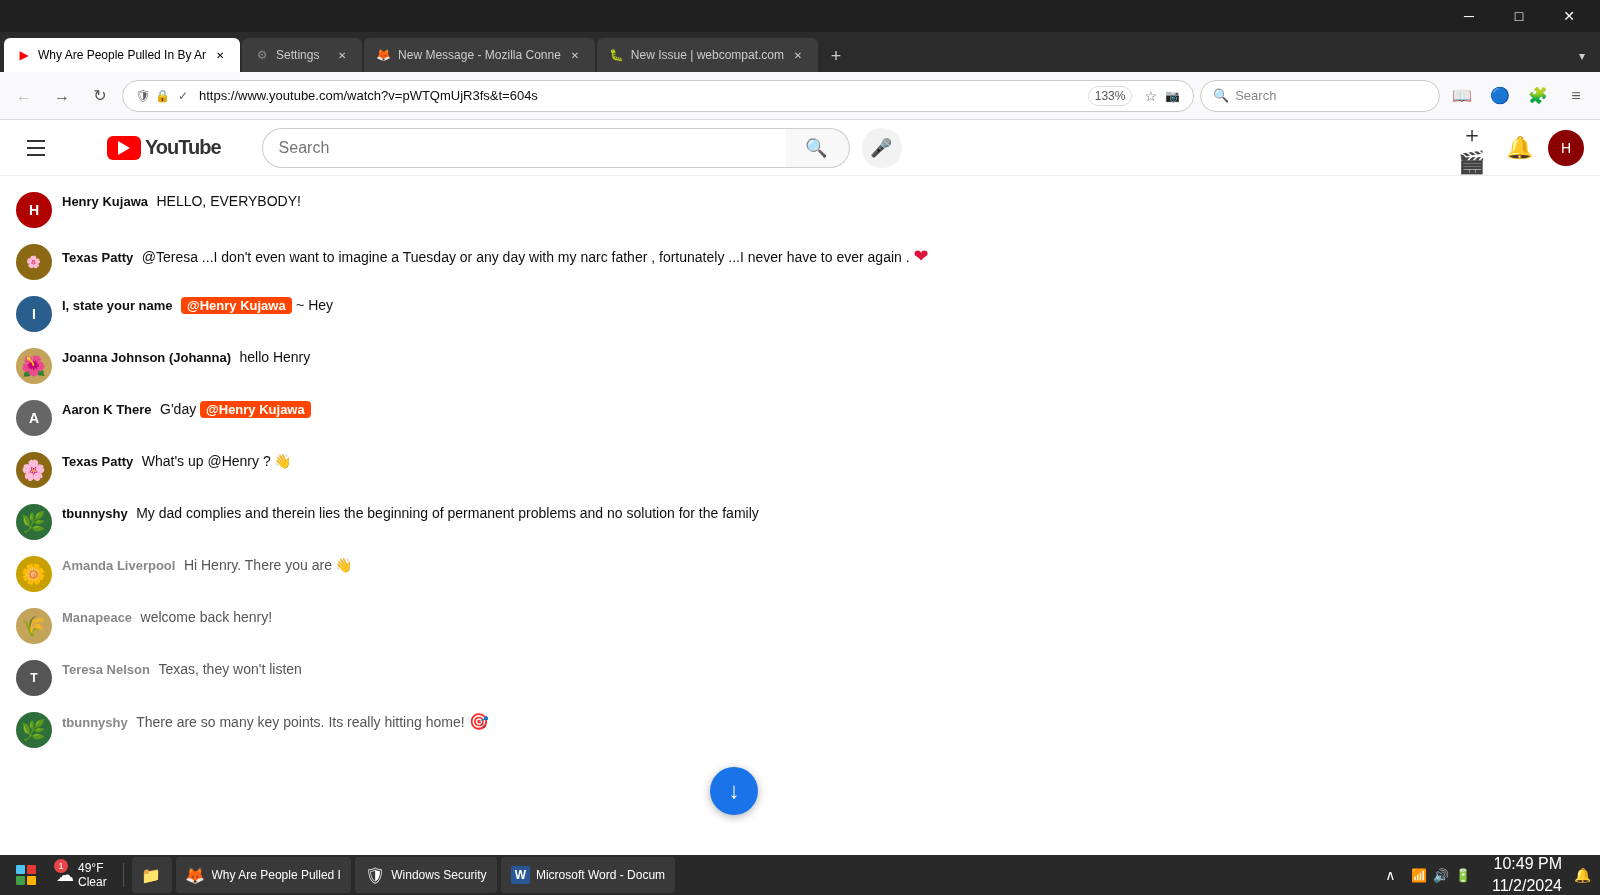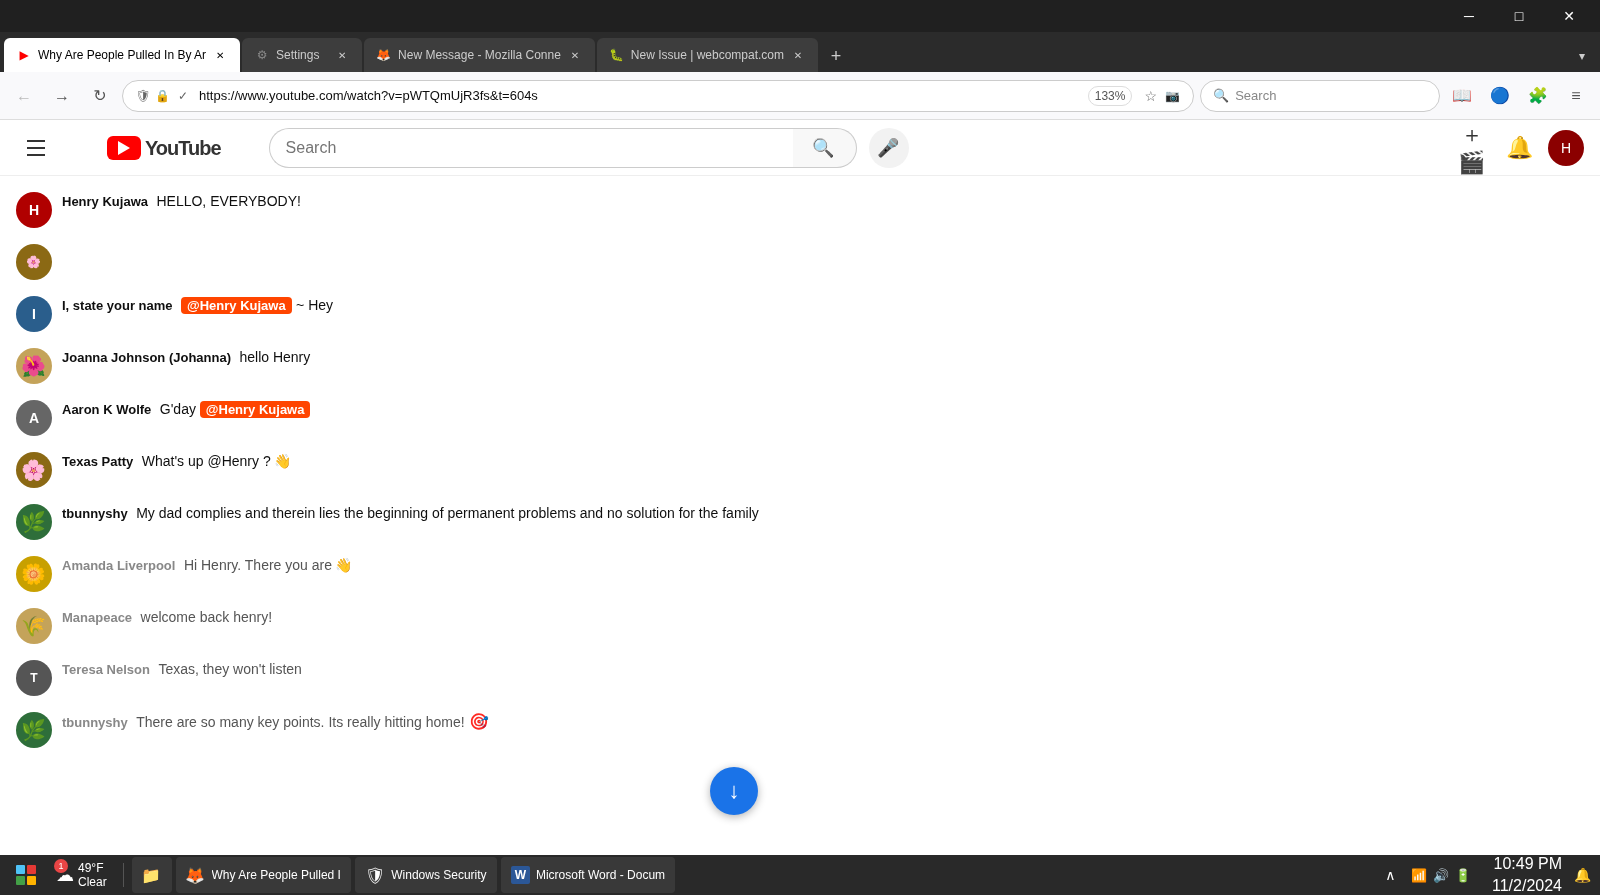--- a/index.html
+++ b/index.html
@@ -208,24 +208,24 @@
       gap: 5px;
       cursor: pointer;
     }
     .yt-menu-line {
       width: 18px;
       height: 2px;
       background: #333;
     }
     .yt-logo {
       display: flex;
-      align-items: flex-end;
+      align-items: center;
       gap: 4px;
       text-decoration: none;
-      margin-right: 32px;
+      margin-right: 25px;
       padding-left: 35px;
     }
     .yt-logo-icon {
       width: 34px;
       height: 24px;
       background: #ff0000;
       border-radius: 6px;
       display: flex;
       align-items: center;
       justify-content: center;
@@ -592,20 +592,24 @@
     <div class="chat-message">
       <div class="chat-avatar" style="background:#b00000;">H</div>
       <div class="chat-content">
         <span class="chat-author">Henry Kujawa</span>
         <span class="chat-text">HELLO, EVERYBODY!</span>
       </div>
     </div>
 
     <div class="chat-message">
       <div class="chat-avatar" style="background:#8B6914; font-size:12px; text-align:center; padding:2px;">🌸</div>
+      <div class="chat-content">
+        <span class="chat-author">Texas Patty</span>
+        <span class="chat-text">@Teresa ...I don't even want to imagine a Tuesday or any day with my narc father , fortunately ...I never have to ever again . <span class="chat-heart">❤</span></span>
+      </div>
     </div>
 
     <div class="chat-message">
       <div class="chat-avatar" style="background:#2a5e8c;">I</div>
       <div class="chat-content">
         <span class="chat-author">I, state your name</span>
         <span class="chat-mention">@Henry Kujawa</span>
         <span class="chat-text"> ~ Hey</span>
       </div>
     </div>
@@ -614,21 +618,21 @@
       <div class="chat-avatar" style="background:#c4a35a; font-size:20px; padding:2px;">🌺</div>
       <div class="chat-content">
         <span class="chat-author">Joanna Johnson (Johanna)</span>
         <span class="chat-text">hello Henry</span>
       </div>
     </div>
 
     <div class="chat-message">
       <div class="chat-avatar" style="background:#666;">A</div>
       <div class="chat-content">
-        <span class="chat-author">Aaron K Wolfe</span>
+        <span class="chat-author">Aaron K There</span>
         <span class="chat-text">G'day </span>
         <span class="chat-mention">@Henry Kujawa</span>
       </div>
     </div>
 
     <div class="chat-message">
       <div class="chat-avatar" style="background:#8B6914; font-size:20px; padding:2px;">🌸</div>
       <div class="chat-content">
         <span class="chat-author">Texas Patty</span>
         <span class="chat-text">What's up @Henry ? 👋</span>

